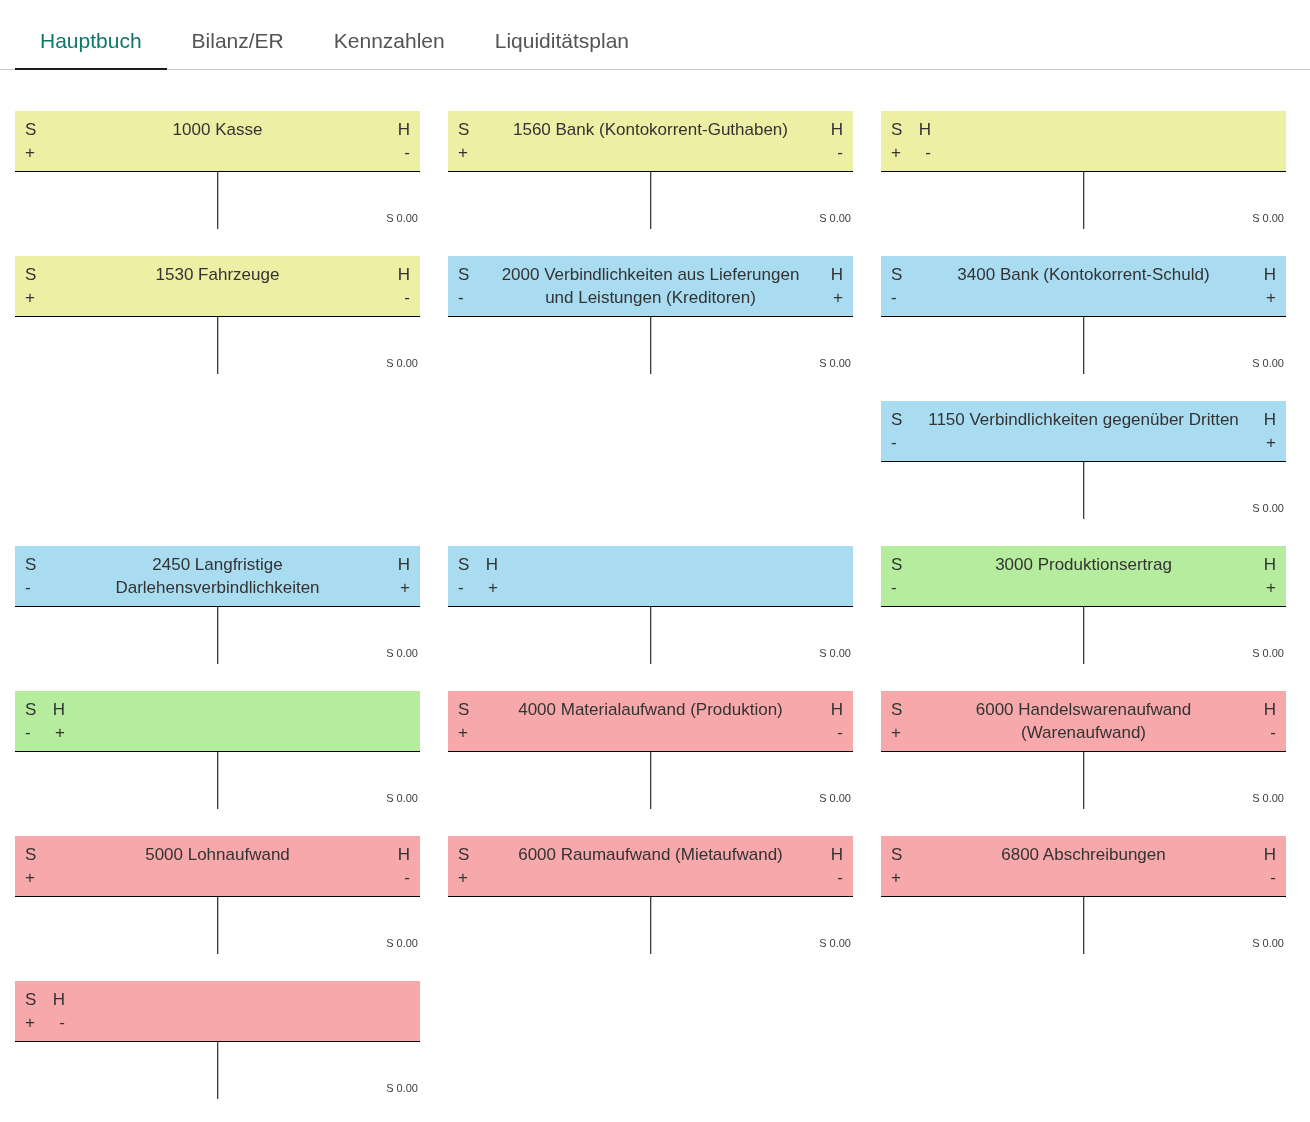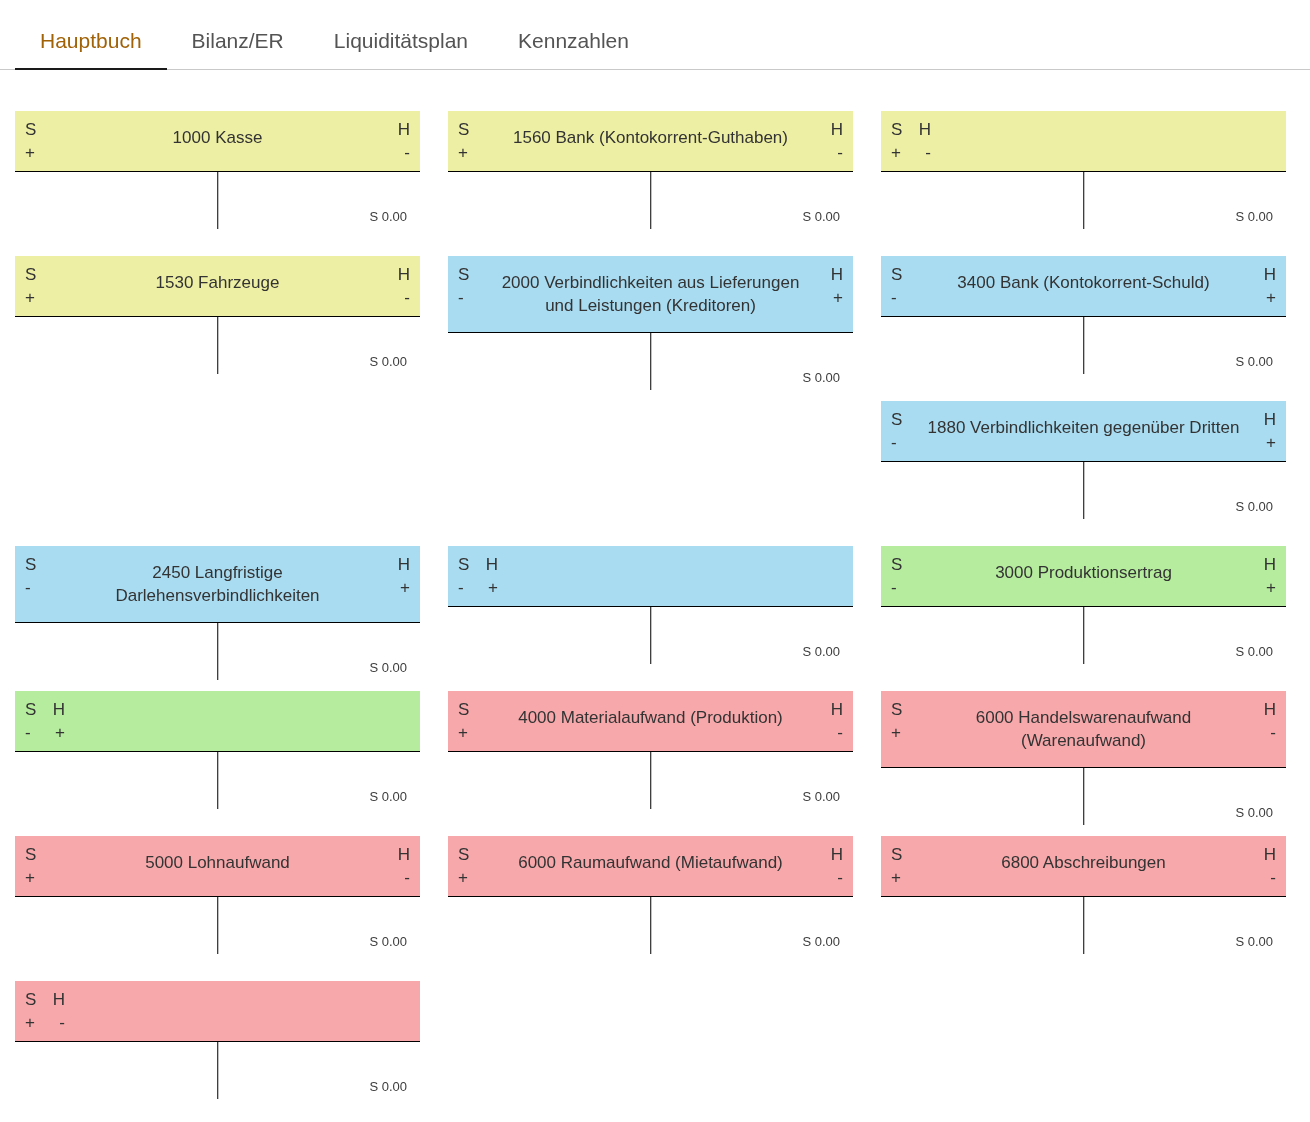--- a/index.html
+++ b/index.html
@@ -17,21 +17,21 @@
   .tab {
     font-size: 21px;
     color: #545454;
     padding: 0 25px 15px 25px;
     cursor: pointer;
     white-space: nowrap;
     border-bottom: 2px solid transparent;
     margin-bottom: -1px;
   }
   .tab.active {
-    color: #a16207;
+    color: #0f766e;
     border-bottom-color: #1a1a1a;
   }
 
   
   .ledger {
     display: grid;
     grid-template-columns: repeat(3, 1fr);
     grid-auto-rows: 145px;
     column-gap: 28px;
     margin: 41px 24px 0 15px;
@@ -50,52 +50,52 @@
     width: 20px;
     display: flex;
     flex-direction: column;
     flex-shrink: 0;
   }
   .t-side.right { text-align: right; }
   .t-title {
     flex: 1;
     text-align: center;
   }
-  .t-title > div { max-width: 312px; margin: 8px auto; }
+  .t-title > div { max-width: 312px; margin: 0 auto; }
 
   .t-body {
     position: relative;
     height: 58px;
     border-top: 1.5px solid #000;
   }
   .t-vline {
     position: absolute;
     left: 50%;
     top: 0;
     width: 1.5px;
     height: 100%;
     background: #000;
     transform: translateX(-50%);
   }
   .t-saldo {
     position: absolute;
-    right: 13px;
+    right: 2px;
     bottom: 5px;
-    font-size: 13px;
+    font-size: 11px;
     color: #3d3d3d;
   }
 </style>
 </head>
 <body>
 
 <nav class="tabbar" id="tabbar">
     <div class="tab active">Hauptbuch</div>
     <div class="tab">Bilanz/ER</div>
+    <div class="tab">Kennzahlen</div>
     <div class="tab">Liquiditätsplan</div>
-    <div class="tab">Kennzahlen</div>
   </nav>
 
 <main class="ledger" id="ledger">
     <section class="t-account" style="grid-area: 1 / 1;">
     <header class="t-head" style="background: rgb(237, 239, 164);">
       <div class="t-side left">
         <span>S</span>
         <span>+</span>
       </div>
       <div class="t-title">
@@ -203,21 +203,21 @@
       <div class="t-saldo">S 0.00</div>
     </div>
   </section>
     <section class="t-account" style="grid-area: 3 / 3;">
     <header class="t-head" style="background: rgb(169, 220, 241);">
       <div class="t-side left">
         <span>S</span>
         <span>-</span>
       </div>
       <div class="t-title">
-          <div>1880 Verbindlichkeiten gegenüber Dritten</div>
+          <div>1150 Verbindlichkeiten gegenüber Dritten</div>
         </div>
       <div class="t-side right">
         <span>H</span>
         <span>+</span>
       </div>
     </header>
     <div class="t-body">
       <div class="t-vline"></div>
       <div class="t-saldo">S 0.00</div>
     </div>

